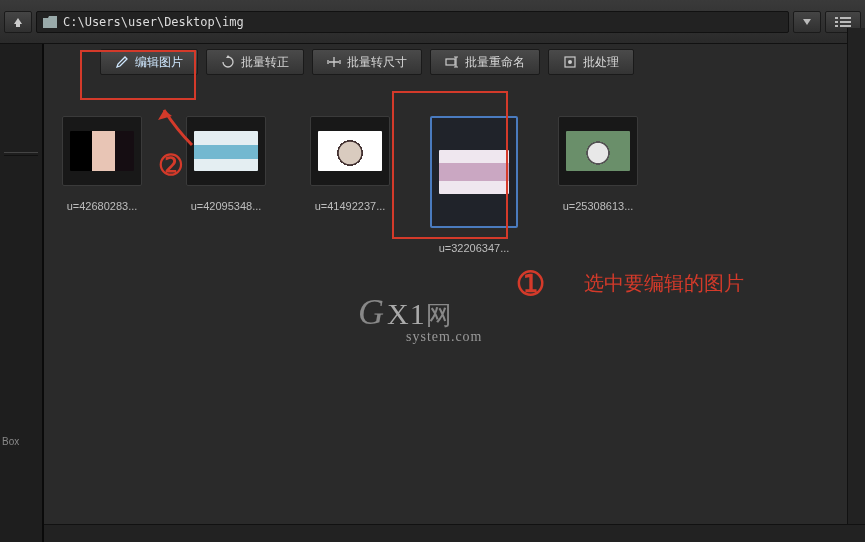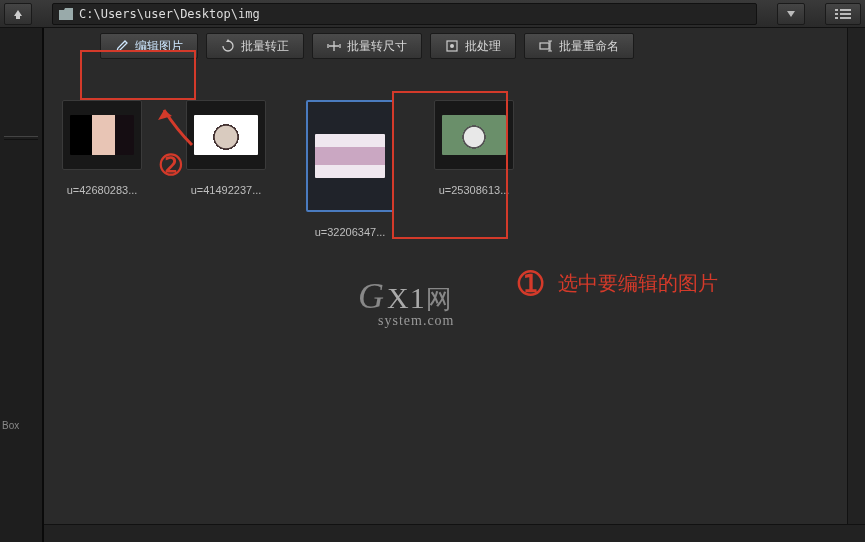--- a/index.html
+++ b/index.html
@@ -5,26 +5,26 @@
   * { margin: 0; padding: 0; box-sizing: border-box; }
   body {
     width: 865px; height: 542px;
     background: #1a1a1a;
     font-family: "Microsoft YaHei", Arial, sans-serif;
     font-size: 12px; color: #ccc;
     overflow: hidden;
     position: relative;
   }
   .titlebar {
-    height: 28px;
+    height: 44px;
     background: linear-gradient(#3a3a3a, #2a2a2a);
     border-bottom: 1px solid #111;
     display: flex; align-items: center;
     padding: 0 4px;
-    gap: 20px;
+    gap: 4px;
   }
   .tb-btn {
     width: 28px; height: 22px;
     background: linear-gradient(#454545, #303030);
     border: 1px solid #1a1a1a;
     border-radius: 2px;
     display: flex; align-items: center; justify-content: center;
     color: #bbb;
   }
   .tb-path {
@@ -144,21 +144,21 @@
     position: absolute;
     left: 314px; top: 250px;
     color: #888;
     font-family: Georgia, serif;
     font-size: 36px;
     font-style: italic;
     line-height: 1;
     letter-spacing: 1px;
   }
   .watermark .x1 { font-style: normal; font-size: 30px; margin-left: 2px; color: #aaa; }
-  .watermark .sub { display:block; font-size: 14px; color:#999; margin-left: 20px; font-style: normal;}
+  .watermark .sub { display:block; font-size: 14px; color:#999; margin-left: 48px; font-style: normal;}
 
   
   .redbox1 {
     position: absolute;
     left: 80px; top: 50px;
     width: 116px; height: 50px;
     border: 2px solid #d43a2a;
     pointer-events: none;
   }
   .redbox2 {
@@ -187,21 +187,21 @@
     position: absolute;
     left: 518px; top: 266px;
     color: #d43a2a;
     font-size: 30px;
     font-weight: bold;
     font-family: Arial;
     pointer-events: none;
   }
   .redtext {
     position: absolute;
-    left: 558px; top: 270px;
+    left: 584px; top: 270px;
     color: #d43a2a;
     font-size: 20px;
     font-family: "Microsoft YaHei";
     pointer-events: none;
   }
   svg { display: block; }
   .scroll-down {
     position:absolute; bottom:0; left:44px; right:0; height:18px;
     background:#222; border-top:1px solid #111;
   }
@@ -266,40 +266,46 @@
       </div>
       <div class="tbutton">
         <svg width="14" height="14" viewBox="0 0 14 14">
             <path d="M2 7 L12 7 M7 2 L7 12" stroke="#ccc" stroke-width="1.3"></path>
             <path d="M1 5 L1 9 M13 5 L13 9" stroke="#ccc" stroke-width="1.3"></path>
           </svg>
         <span>批量转尺寸</span>
       </div>
       <div class="tbutton">
         <svg width="14" height="14" viewBox="0 0 14 14">
+            <rect x="1" y="4" width="9" height="6" fill="none" stroke="#ccc" stroke-width="1.2"></rect>
+            <path d="M11 2 L11 12 M9 2 L13 2 M9 12 L13 12" stroke="#ccc" stroke-width="1.2"></path>
+          </svg>
+        <span>批量重命名</span>
+      </div>
+      <div class="tbutton">
+        <svg width="14" height="14" viewBox="0 0 14 14">
             <rect x="2" y="2" width="10" height="10" fill="none" stroke="#ccc" stroke-width="1.2"></rect>
             <circle cx="7" cy="7" r="2" fill="#ccc"></circle>
           </svg>
         <span>批处理</span>
       </div>
-      <div class="tbutton">
-        <svg width="14" height="14" viewBox="0 0 14 14">
-            <rect x="1" y="4" width="9" height="6" fill="none" stroke="#ccc" stroke-width="1.2"></rect>
-            <path d="M11 2 L11 12 M9 2 L13 2 M9 12 L13 12" stroke="#ccc" stroke-width="1.2"></path>
-          </svg>
-        <span>批量重命名</span>
-      </div>
     </div>
 
     <div class="thumbs">
       <div class="thumb">
         <div class="imgbox">
             <div class="pic p1"></div>
           </div>
         <div class="fname">u=42680283...</div>
+      </div>
+      <div class="thumb">
+        <div class="imgbox">
+            <div class="pic p2"></div>
+          </div>
+        <div class="fname">u=42095348...</div>
       </div>
       <div class="thumb">
         <div class="imgbox">
             <div class="pic p3"></div>
           </div>
         <div class="fname">u=41492237...</div>
       </div>
       <div class="thumb selected">
         <div class="imgbox">
             <div class="pic p4"></div>

